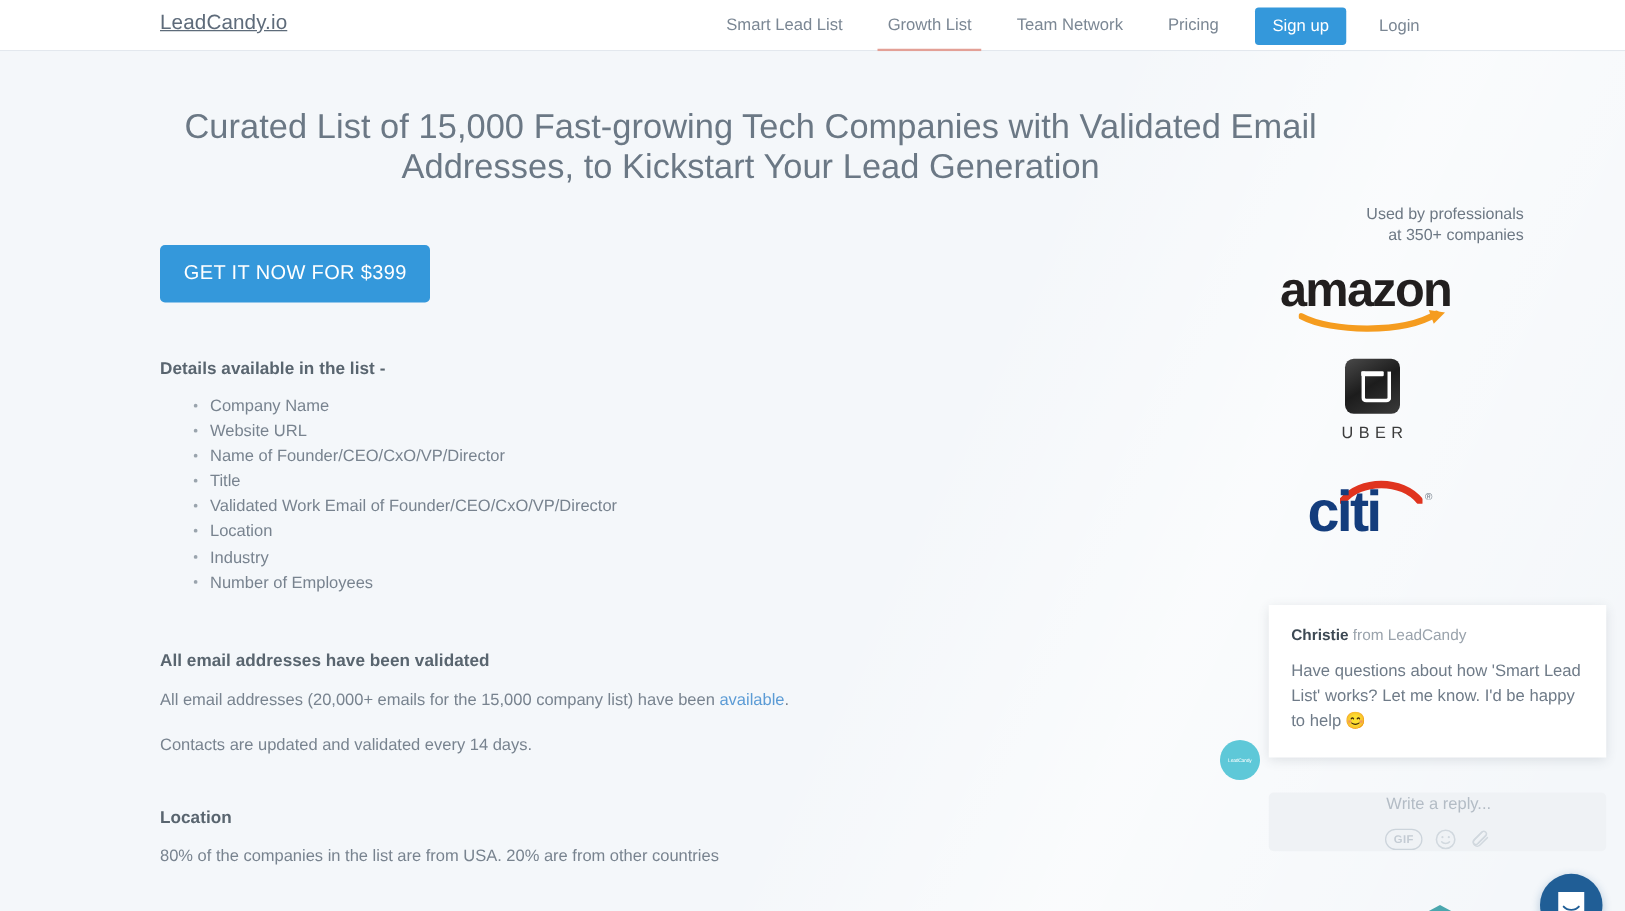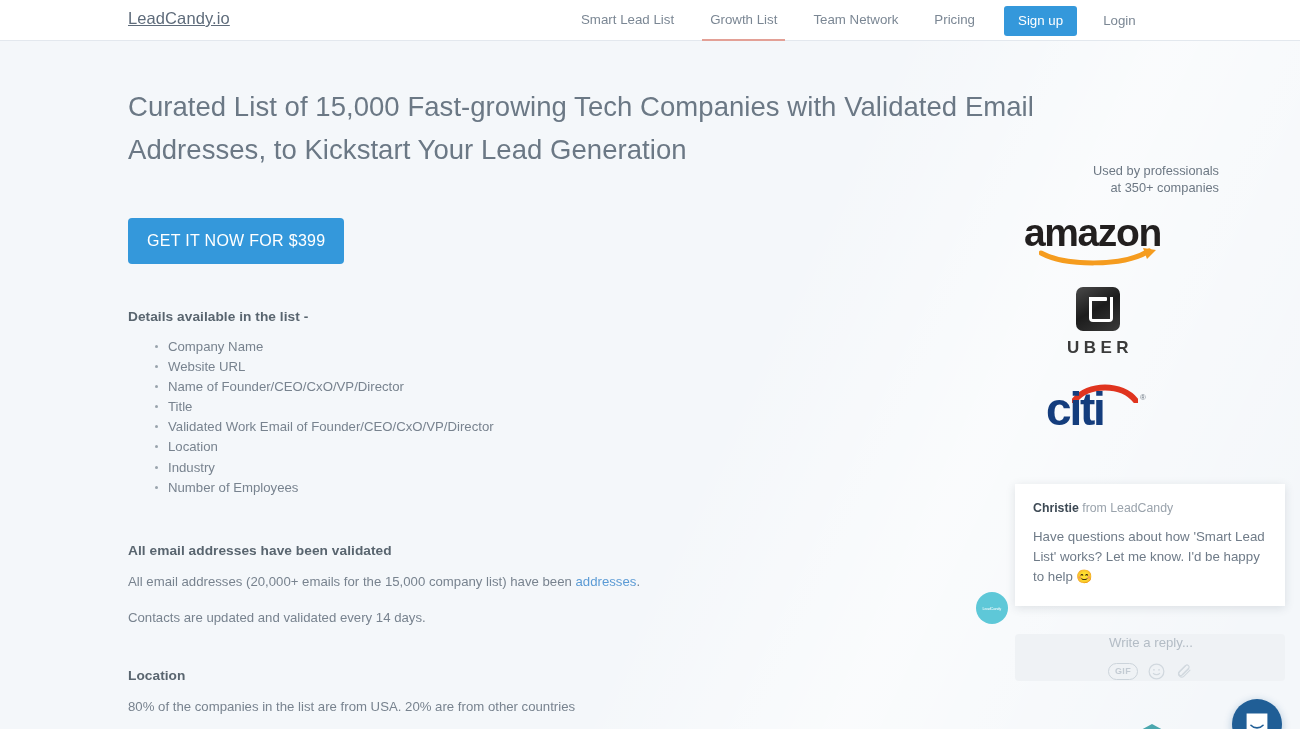--- a/index.html
+++ b/index.html
@@ -97,25 +97,26 @@
   .content {
     position: absolute;
     left: 128px;
     top: 0;
     width: 790px;
   }
 
   h1.headline {
     margin-top: 44px;
     font-size: 27.5px;
-    line-height: 43px;
+    line-height: 32px;
     font-weight: 400;
     color: #6b7885;
     letter-spacing: .05px;
     width: 945px;
+    text-align: center;
   }
 
   .cta-button {
     display: inline-block;
     margin-top: 47px;
     background: #3498db;
     color: #ffffff;
     font-size: 16px;
     letter-spacing: .3px;
     padding: 13px 19px 14px 19px;
@@ -247,24 +248,24 @@
     left: 13px;
     top: 10px;
     width: 18px;
     height: 4px;
     background: #ffffff;
     border-radius: 1px;
   }
   .uber-word {
     text-align: center;
     margin-top: 7px;
-    font-size: 17px;
+    font-size: 13px;
     letter-spacing: 4.4px;
     color: #3b3b3b;
-    font-weight: 700;
+    font-weight: 400;
     text-indent: 4px;
   }
 
   
   .citi-logo {
     position: absolute;
     left: 36px;
     top: 340px;
     width: 122px;
     height: 52px;
@@ -454,21 +455,21 @@
       <li>Website URL</li>
       <li>Name of Founder/CEO/CxO/VP/Director</li>
       <li>Title</li>
       <li>Validated Work Email of Founder/CEO/CxO/VP/Director</li>
       <li>Location</li>
       <li>Industry</li>
       <li>Number of Employees</li>
     </ul>
 
     <h3 class="section-title">All email addresses have been validated</h3>
-    <p class="body-text"><span>All email addresses (20,000+ emails for the 15,000 company list) have been </span><a class="inline-link" href="#">addresses</a><span>.</span></p>
+    <p class="body-text"><span>All email addresses (20,000+ emails for the 15,000 company list) have been </span><a class="inline-link" href="#">available</a><span>.</span></p>
     <p class="body-text gap">Contacts are updated and validated every 14 days.</p>
 
     <h3 class="section-title tight">Location</h3>
     <p class="body-text">80% of the companies in the list are from USA. 20% are from other countries</p>
 
     
   </div>
 
   <div class="right-col">
 

